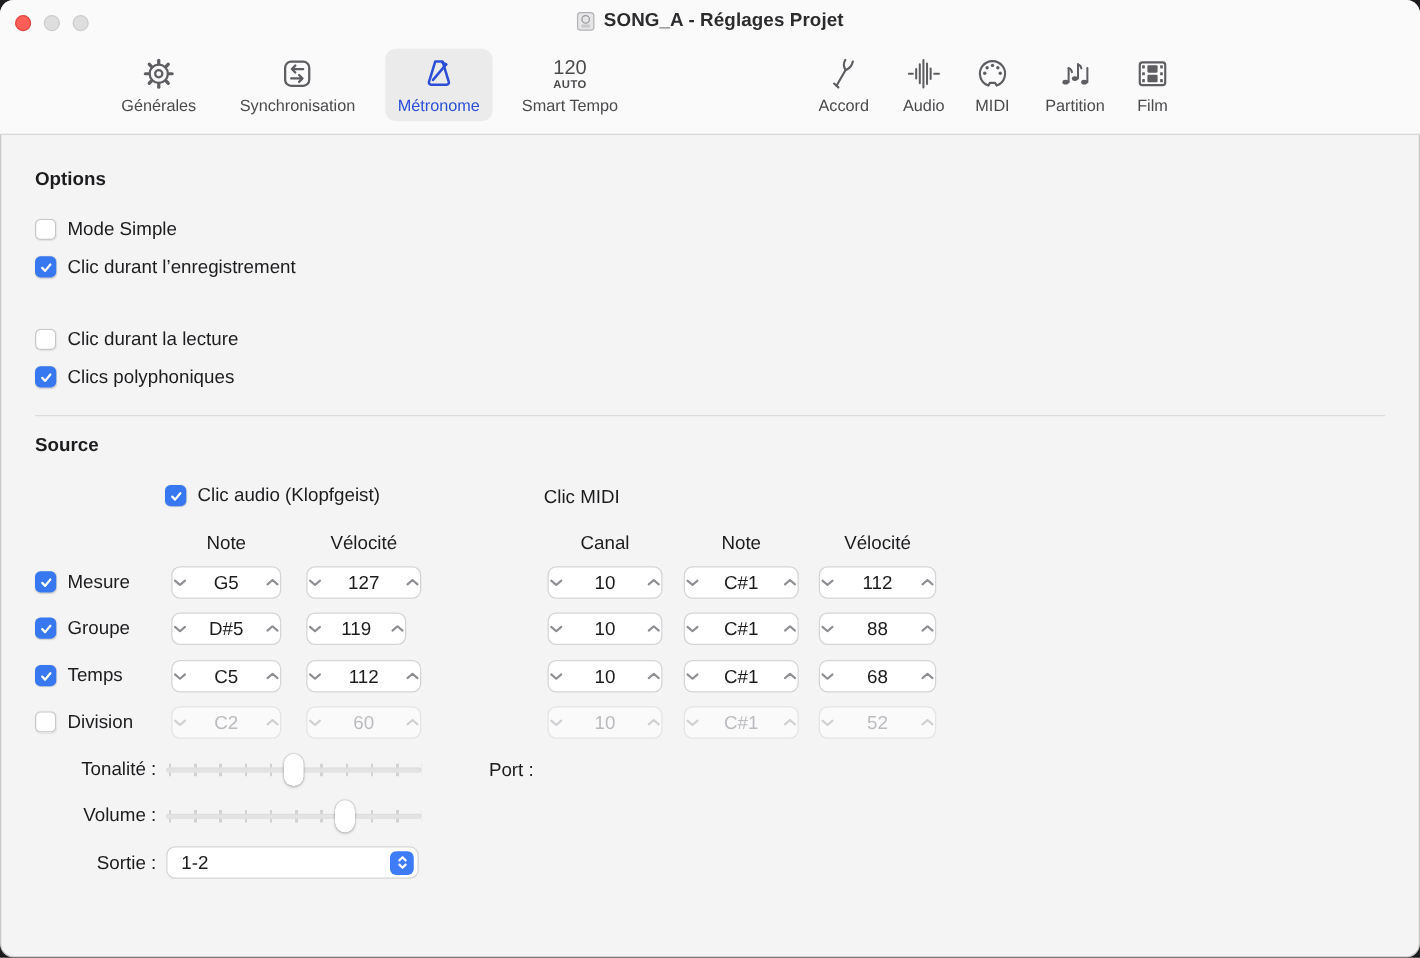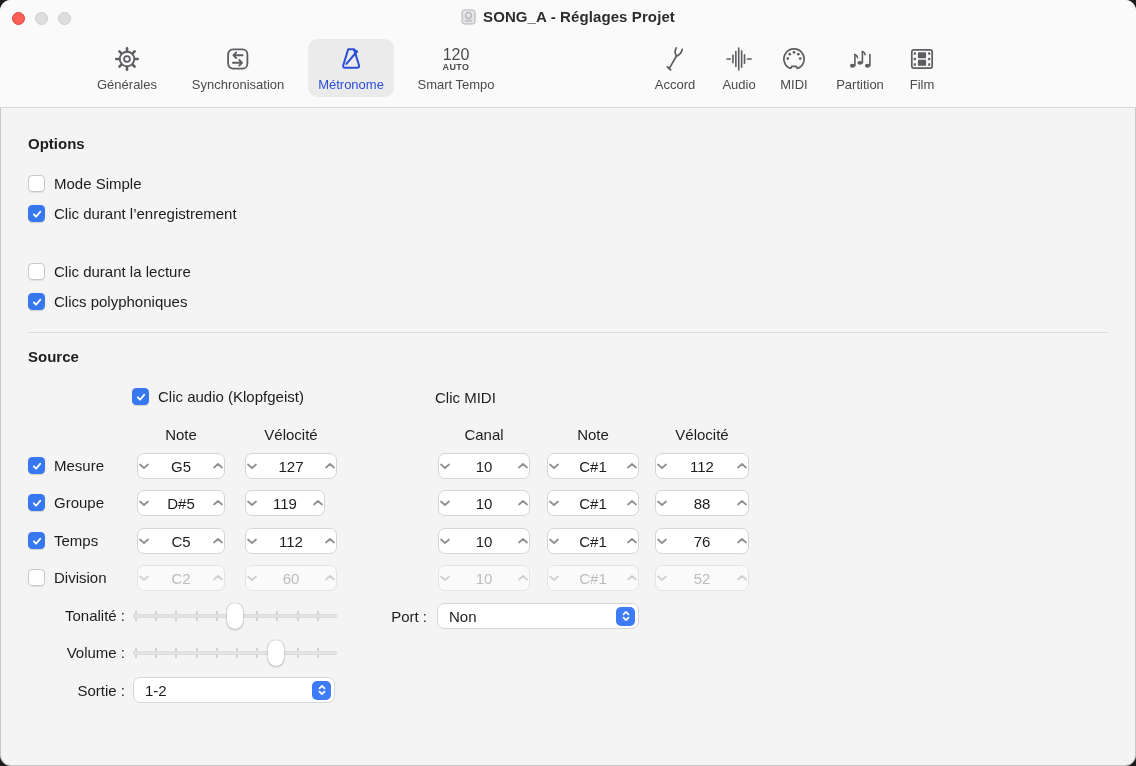--- a/index.html
+++ b/index.html
@@ -413,21 +413,21 @@
         </svg>
     <span class="val">C#1</span>
     <svg width="12" height="8" viewBox="0 0 12 8">
           <polyline points="2,5.5 6,2 10,5.5"></polyline>
         </svg>
   </div>
   <div class="stepper" style="left:655px;top:528px;width:94px">
     <svg width="12" height="8" viewBox="0 0 12 8">
           <polyline points="2,2.5 6,6 10,2.5"></polyline>
         </svg>
-    <span class="val">76</span>
+    <span class="val">68</span>
     <svg width="12" height="8" viewBox="0 0 12 8">
           <polyline points="2,5.5 6,2 10,5.5"></polyline>
         </svg>
   </div>
 
   <div class="cb" style="left:28px;top:569px">
     <span class="box"></span>
     <span class="lbl">Division</span>
   </div>
   <div class="stepper disabled" style="left:137px;top:565px;width:88px">
@@ -495,24 +495,15 @@
     <span class="pval">1-2</span>
     <span class="chip">
       <svg width="12" height="14" viewBox="0 0 12 14">
             <path d="M3.5 5.3 L6 2.8 L8.5 5.3"></path>
             <path d="M3.5 8.7 L6 11.2 L8.5 8.7"></path>
           </svg>
     </span>
   </div>
 
   <div class="rlabel" style="left:330px;top:608px;width:97px">Port :</div>
-  <div class="popup" style="left:437px;top:603px">
-    <span class="pval">Non</span>
-    <span class="chip">
-      <svg width="12" height="14" viewBox="0 0 12 14">
-            <path d="M3.5 5.3 L6 2.8 L8.5 5.3"></path>
-            <path d="M3.5 8.7 L6 11.2 L8.5 8.7"></path>
-          </svg>
-    </span>
-  </div>
 
 </div>
 </div>
 
 </body></html>

